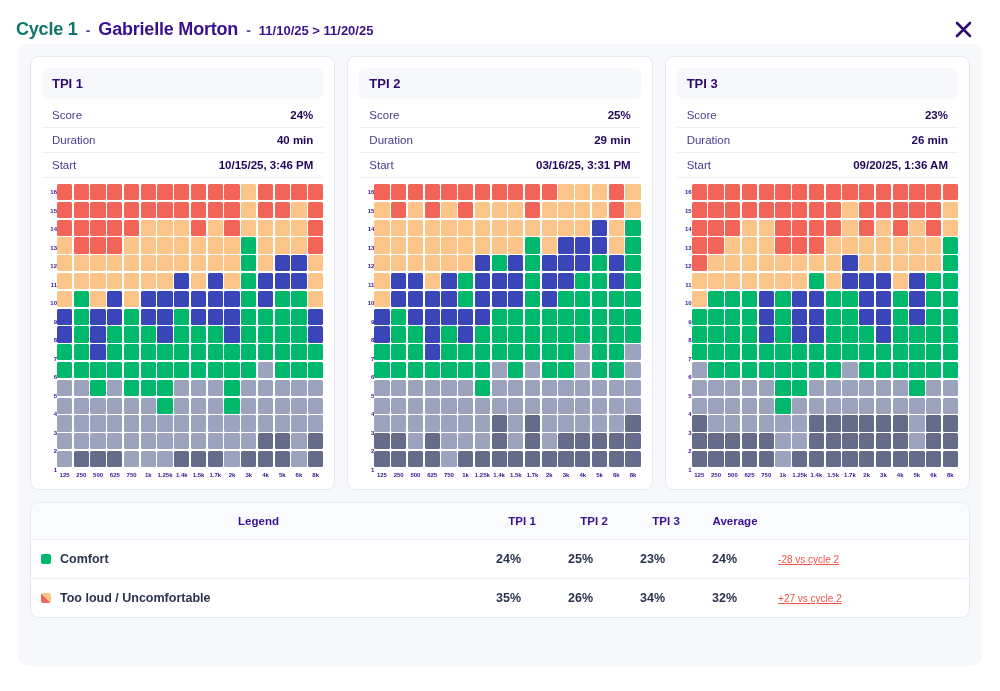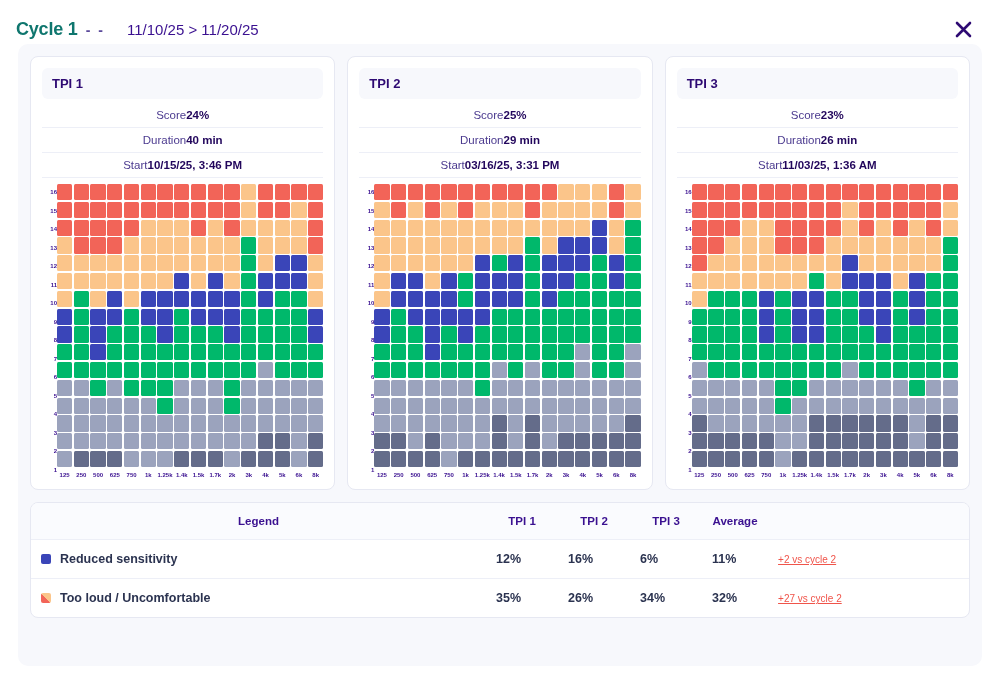--- a/index.html
+++ b/index.html
@@ -21,21 +21,21 @@
   }
   .title-group { display: flex; align-items: baseline; gap: 8px; flex: 1; }
   .title-cycle {
     font-size: 18px; font-weight: bold; color: #0f766e; letter-spacing: -0.2px;
   }
   .title-dash { font-size: 14px; font-weight: bold; color: #5B4A9B; }
   .title-name {
     font-size: 18px; font-weight: bold; color: #3A1090; letter-spacing: -0.2px;
   }
   .title-dates {
-    font-size: 15px; font-weight: normal; color: #3A1090; margin-left: 16px;
+    font-size: 13px; font-weight: bold; color: #3A1090; margin-left: 0;
   }
   .close-btn {
     width: 30px; height: 30px;
     display: flex; align-items: center; justify-content: center;
     cursor: pointer; background: none; border: none;
   }
   .close-btn svg { display: block; }
 
   
   .panel {
@@ -63,21 +63,21 @@
   .card-title-bar {
     background: #F7F8FC;
     border-radius: 6px;
     padding: 8px 10px;
     margin-bottom: 4px;
   }
   .card-title {
     font-size: 13px; font-weight: bold; color: #2E0A73;
   }
   .meta-row {
-    display: flex; justify-content: center; align-items: center;
+    display: flex; justify-content: space-between; align-items: center;
     padding: 6px 10px;
     border-bottom: 1px solid #EDEFF7;
   }
   .meta-row:last-of-type { border-bottom: none; }
   .meta-label { font-size: 11.5px; color: #4B3A8F; }
   .meta-value { font-size: 11.5px; font-weight: bold; color: #22065C; }
 
   
   .chart-wrap {
     margin-top: 6px;
@@ -156,20 +156,21 @@
     text-decoration: underline; cursor: pointer;
   }
 </style>
 </head>
 <body>
 
 <div class="page-header">
   <div class="title-group">
     <span class="title-cycle">Cycle 1</span>
     <span class="title-dash">-</span>
+    <span class="title-name">Gabrielle Morton</span>
     <span class="title-dash">-</span>
     <span class="title-dates">11/10/25 &gt; 11/20/25</span>
   </div>
   <button class="close-btn">
     <span>
       <svg width="19" height="19" viewBox="0 0 19 19" aria-hidden="true">
         <path d="M3 3 L16 16 M16 3 L3 16" stroke="#2E0A73" stroke-width="2.6" stroke-linecap="round"></path>
       </svg>
     </span>
   </button>
@@ -818,21 +819,21 @@
       <div class="meta-row">
         <span class="meta-label">Score</span>
         <span class="meta-value">23%</span>
       </div>
       <div class="meta-row">
         <span class="meta-label">Duration</span>
         <span class="meta-value">26 min</span>
       </div>
       <div class="meta-row">
         <span class="meta-label">Start</span>
-        <span class="meta-value">11/03/25, 1:36 AM</span>
+        <span class="meta-value">09/20/25, 1:36 AM</span>
       </div>
       <div class="chart-wrap">
         <div class="y-axis">
             <div class="y-tick">16</div>
             <div class="y-tick">15</div>
             <div class="y-tick">14</div>
             <div class="y-tick">13</div>
             <div class="y-tick">12</div>
             <div class="y-tick">11</div>
             <div class="y-tick">10</div>
@@ -1136,26 +1137,26 @@
           <th class="lg-label-head">Legend</th>
           <th class="col-tpi">TPI 1</th>
           <th class="col-tpi">TPI 2</th>
           <th class="col-tpi">TPI 3</th>
           <th class="col-avg">Average</th>
           <th></th>
         </tr>
       </thead>
       <tbody>
           <tr>
-            <td class="lg-name"><span class="swatch sw-blue"></span>Reduced sensitivity</td>
-            <td>12%</td>
-            <td>16%</td>
-            <td>6%</td>
-            <td>11%</td>
-            <td><span class="delta">+2 vs cycle 2</span></td>
+            <td class="lg-name"><span class="swatch sw-green"></span>Comfort</td>
+            <td>24%</td>
+            <td>25%</td>
+            <td>23%</td>
+            <td>24%</td>
+            <td><span class="delta">-28 vs cycle 2</span></td>
           </tr>
           <tr>
             <td class="lg-name"><span class="swatch sw-org"></span>Too loud / Uncomfortable</td>
             <td>35%</td>
             <td>26%</td>
             <td>34%</td>
             <td>32%</td>
             <td><span class="delta">+27 vs cycle 2</span></td>
           </tr>
         </tbody>

